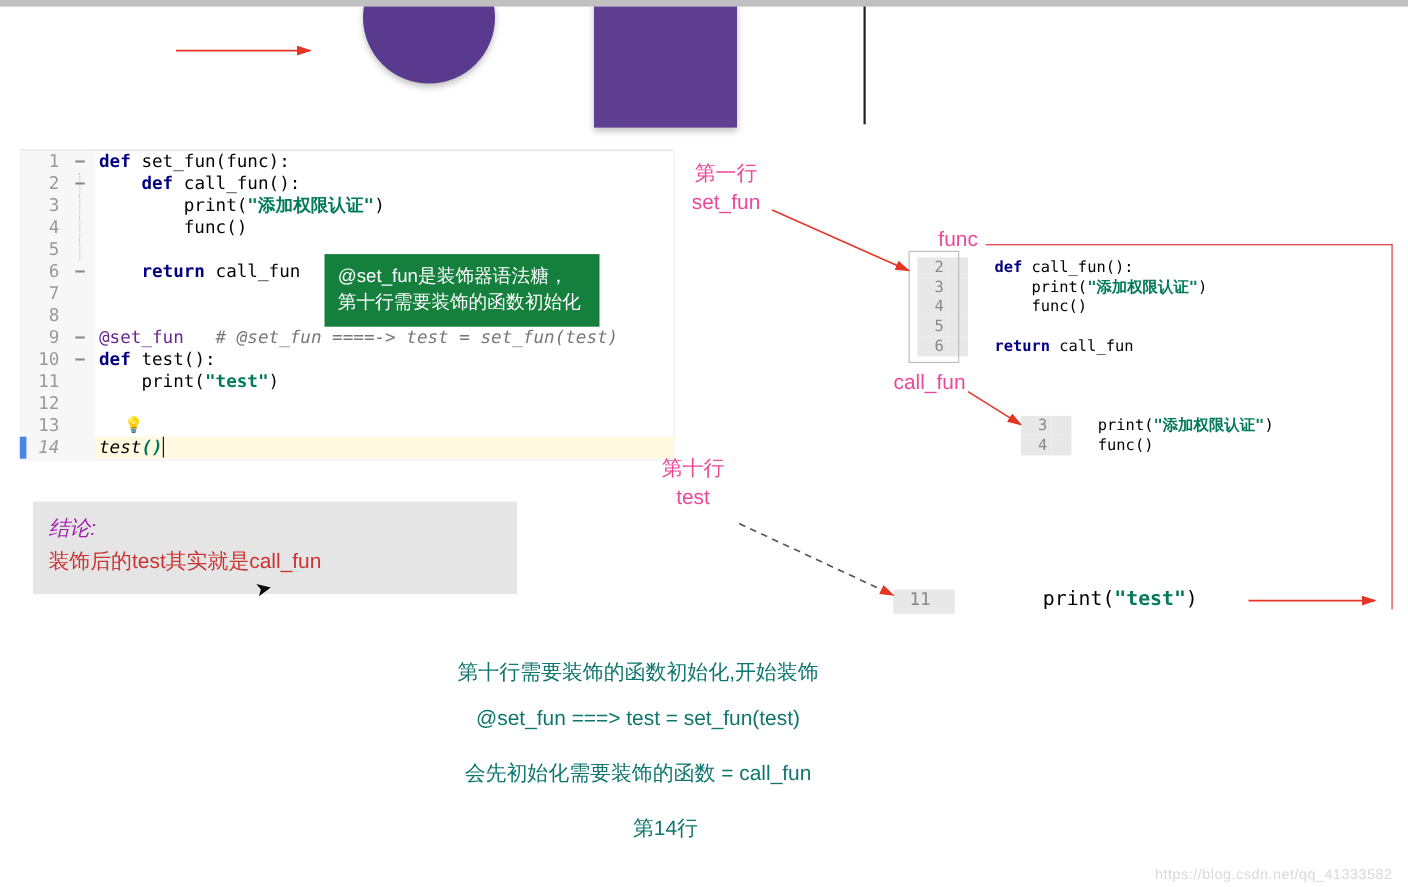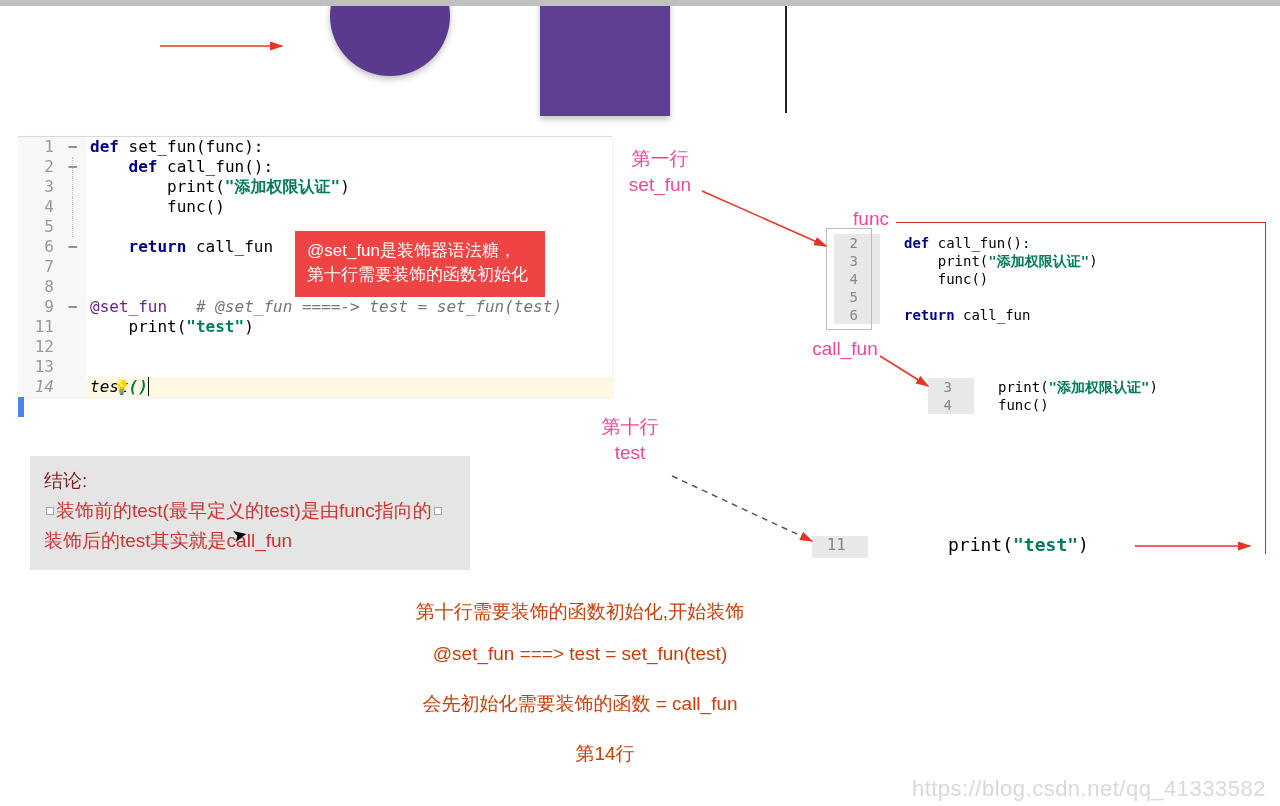--- a/index.html
+++ b/index.html
@@ -81,55 +81,55 @@
   .bulb {
     position: absolute; left: 95px; top: 240px;
     font-size: 14px;
   }
 
   
   .tooltip {
     position: absolute;
     top: 225px; left: 295px;
     width: 250px;
-    background: #ef4444;
+    background: #15803d;
     color: #fff;
     font-size: 17px;
     padding: 8px 12px 10px;
     line-height: 24px;
     box-sizing: border-box;
   }
 
   
   .conclusion {
     position: absolute;
     top: 450px; left: 30px;
     width: 440px;
     background: #e5e5e5;
     color: #c33;
     font-size: 19px;
     padding: 10px 14px 14px;
     line-height: 30px;
     box-sizing: border-box;
   }
-  .conclusion .black { color: #7f1d1d; }
+  .conclusion .black { color: #a21caf; font-style: italic; }
   .cursor-icon {
     position: absolute; top: 518px; left: 232px;
     font-size: 18px; color: #000;
     transform: rotate(-12deg);
   }
 
   
   .explain {
     position: absolute;
     top: 585px; left: 320px;
     width: 520px;
     text-align: center;
     font-size: 19px;
-    color: #c2410c;
+    color: #0f766e;
     line-height: 42px;
   }
 
   
   .rlabel {
     position: absolute;
     font-size: 19px;
     color: #ec4899;
     text-align: center;
     line-height: 26px;
@@ -165,21 +165,21 @@
     position: absolute;
     left: 0; top: 0;
     width: 1280px; height: 806px;
     pointer-events: none;
   }
 
   .watermark {
     position: absolute;
     bottom: 10px; right: 14px;
     color: #d9d9d9;
-    font-size: 22px;
+    font-size: 13px;
     letter-spacing: .5px;
   }
 
   
   .sq { display:inline-block; width:6px; height:6px; border:1px solid #9aa; background:#fff; margin:0 2px 2px; vertical-align:middle;}
 </style>
 </head>
 <body>
 
 <div class="shape-circle"></div>
@@ -235,20 +235,25 @@
       <div class="gutter">8</div>
       <div class="foldcol"></div>
       <div class="code"></div>
     </div>
     <div class="code-row">
       <div class="gutter">9</div>
       <div class="foldcol mark"></div>
       <div class="code"><span class="deco">@set_fun</span>   <span class="cmt"># @set_fun ====-&gt; test = set_fun(test)</span></div>
     </div>
     <div class="code-row">
+      <div class="gutter">10</div>
+      <div class="foldcol mark"></div>
+      <div class="code"><span class="kw">def</span> <span class="fn">test</span>():</div>
+    </div>
+    <div class="code-row">
       <div class="gutter">11</div>
       <div class="foldcol"></div>
       <div class="code">    print(<span class="str">"test"</span>)</div>
     </div>
     <div class="code-row">
       <div class="gutter">12</div>
       <div class="foldcol"></div>
       <div class="code"></div>
     </div>
     <div class="code-row">
@@ -264,21 +269,20 @@
     <div class="bulb">💡</div>
   </div>
 
 <div class="tooltip">
   <div>@set_fun是装饰器语法糖，</div>
   <div>第十行需要装饰的函数初始化</div>
 </div>
 
 <div class="conclusion">
   <div class="black">结论:</div>
-  <div><span class="sq"></span><span>装饰前的test(最早定义的test)是由func指向的</span><span class="sq"></span></div>
   <div>装饰后的test其实就是call_fun</div>
 </div>
 <div class="cursor-icon">➤</div>
 
 <div class="explain">
   <div>第十行需要装饰的函数初始化,开始装饰</div>
   <div>@set_fun ===&gt; test = set_fun(test)</div>
   <div style="height:8px"></div>
   <div>会先初始化需要装饰的函数 = call_fun</div>
   <div style="height:8px"></div>

